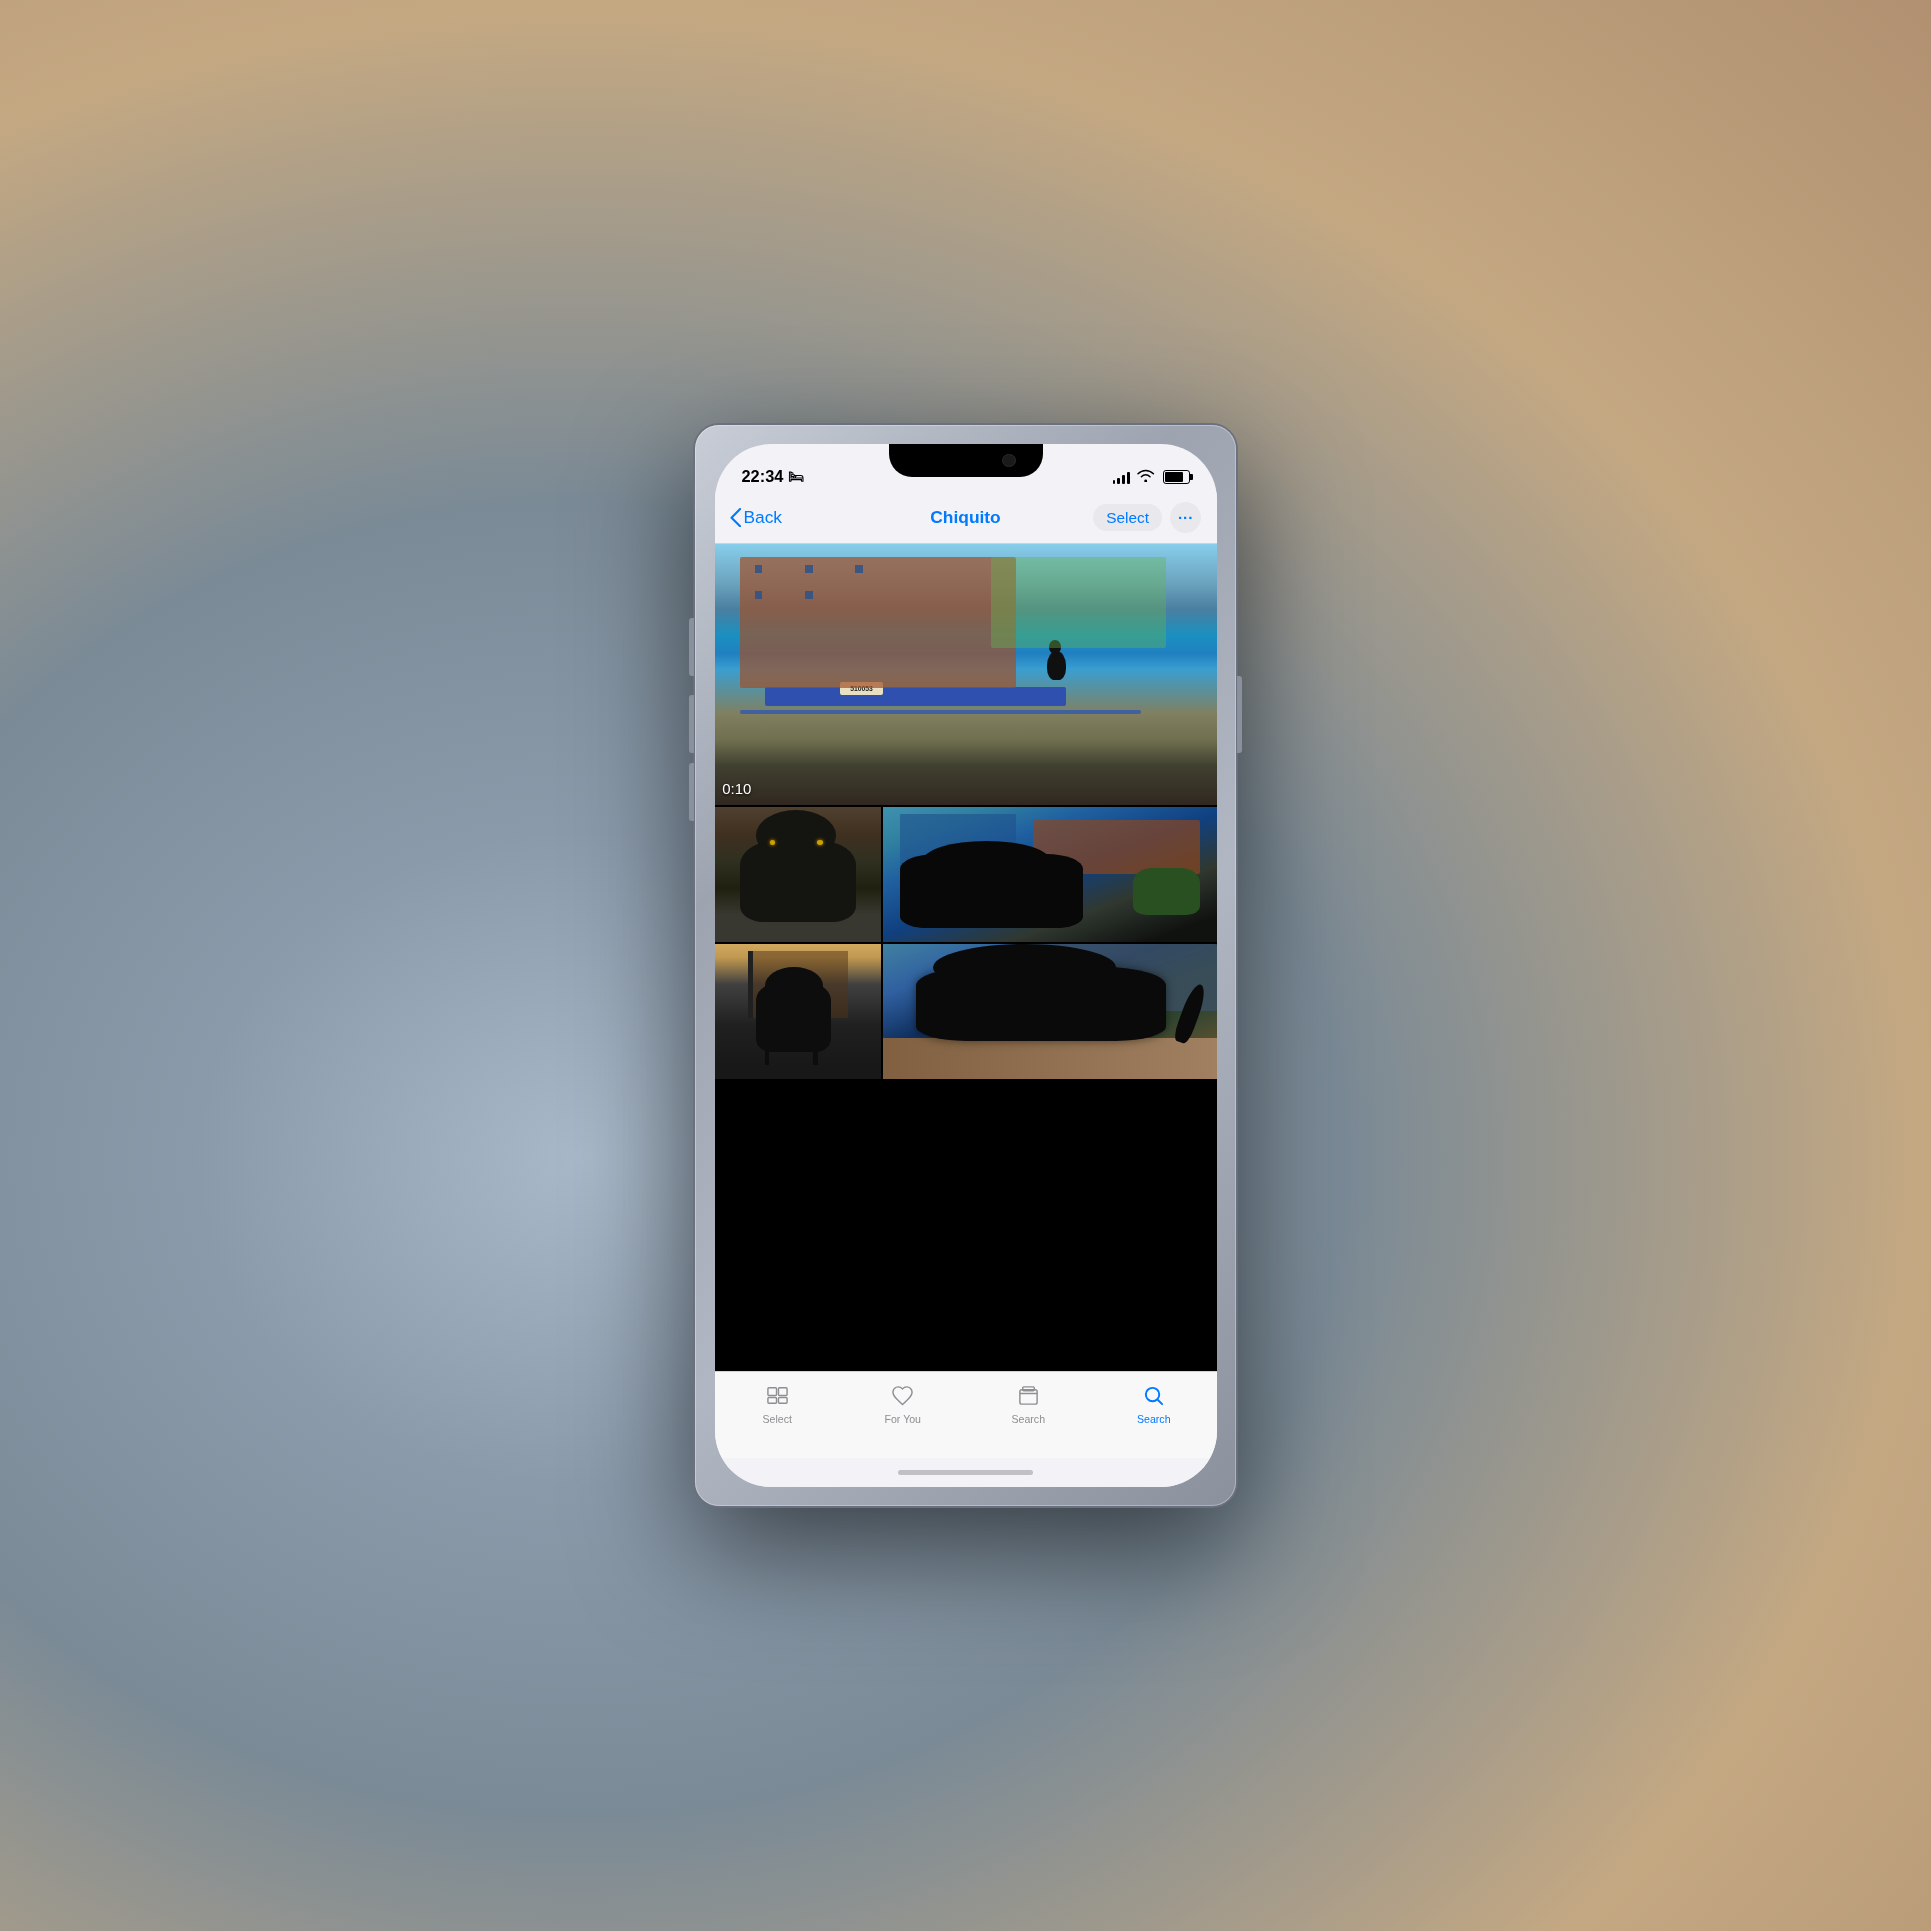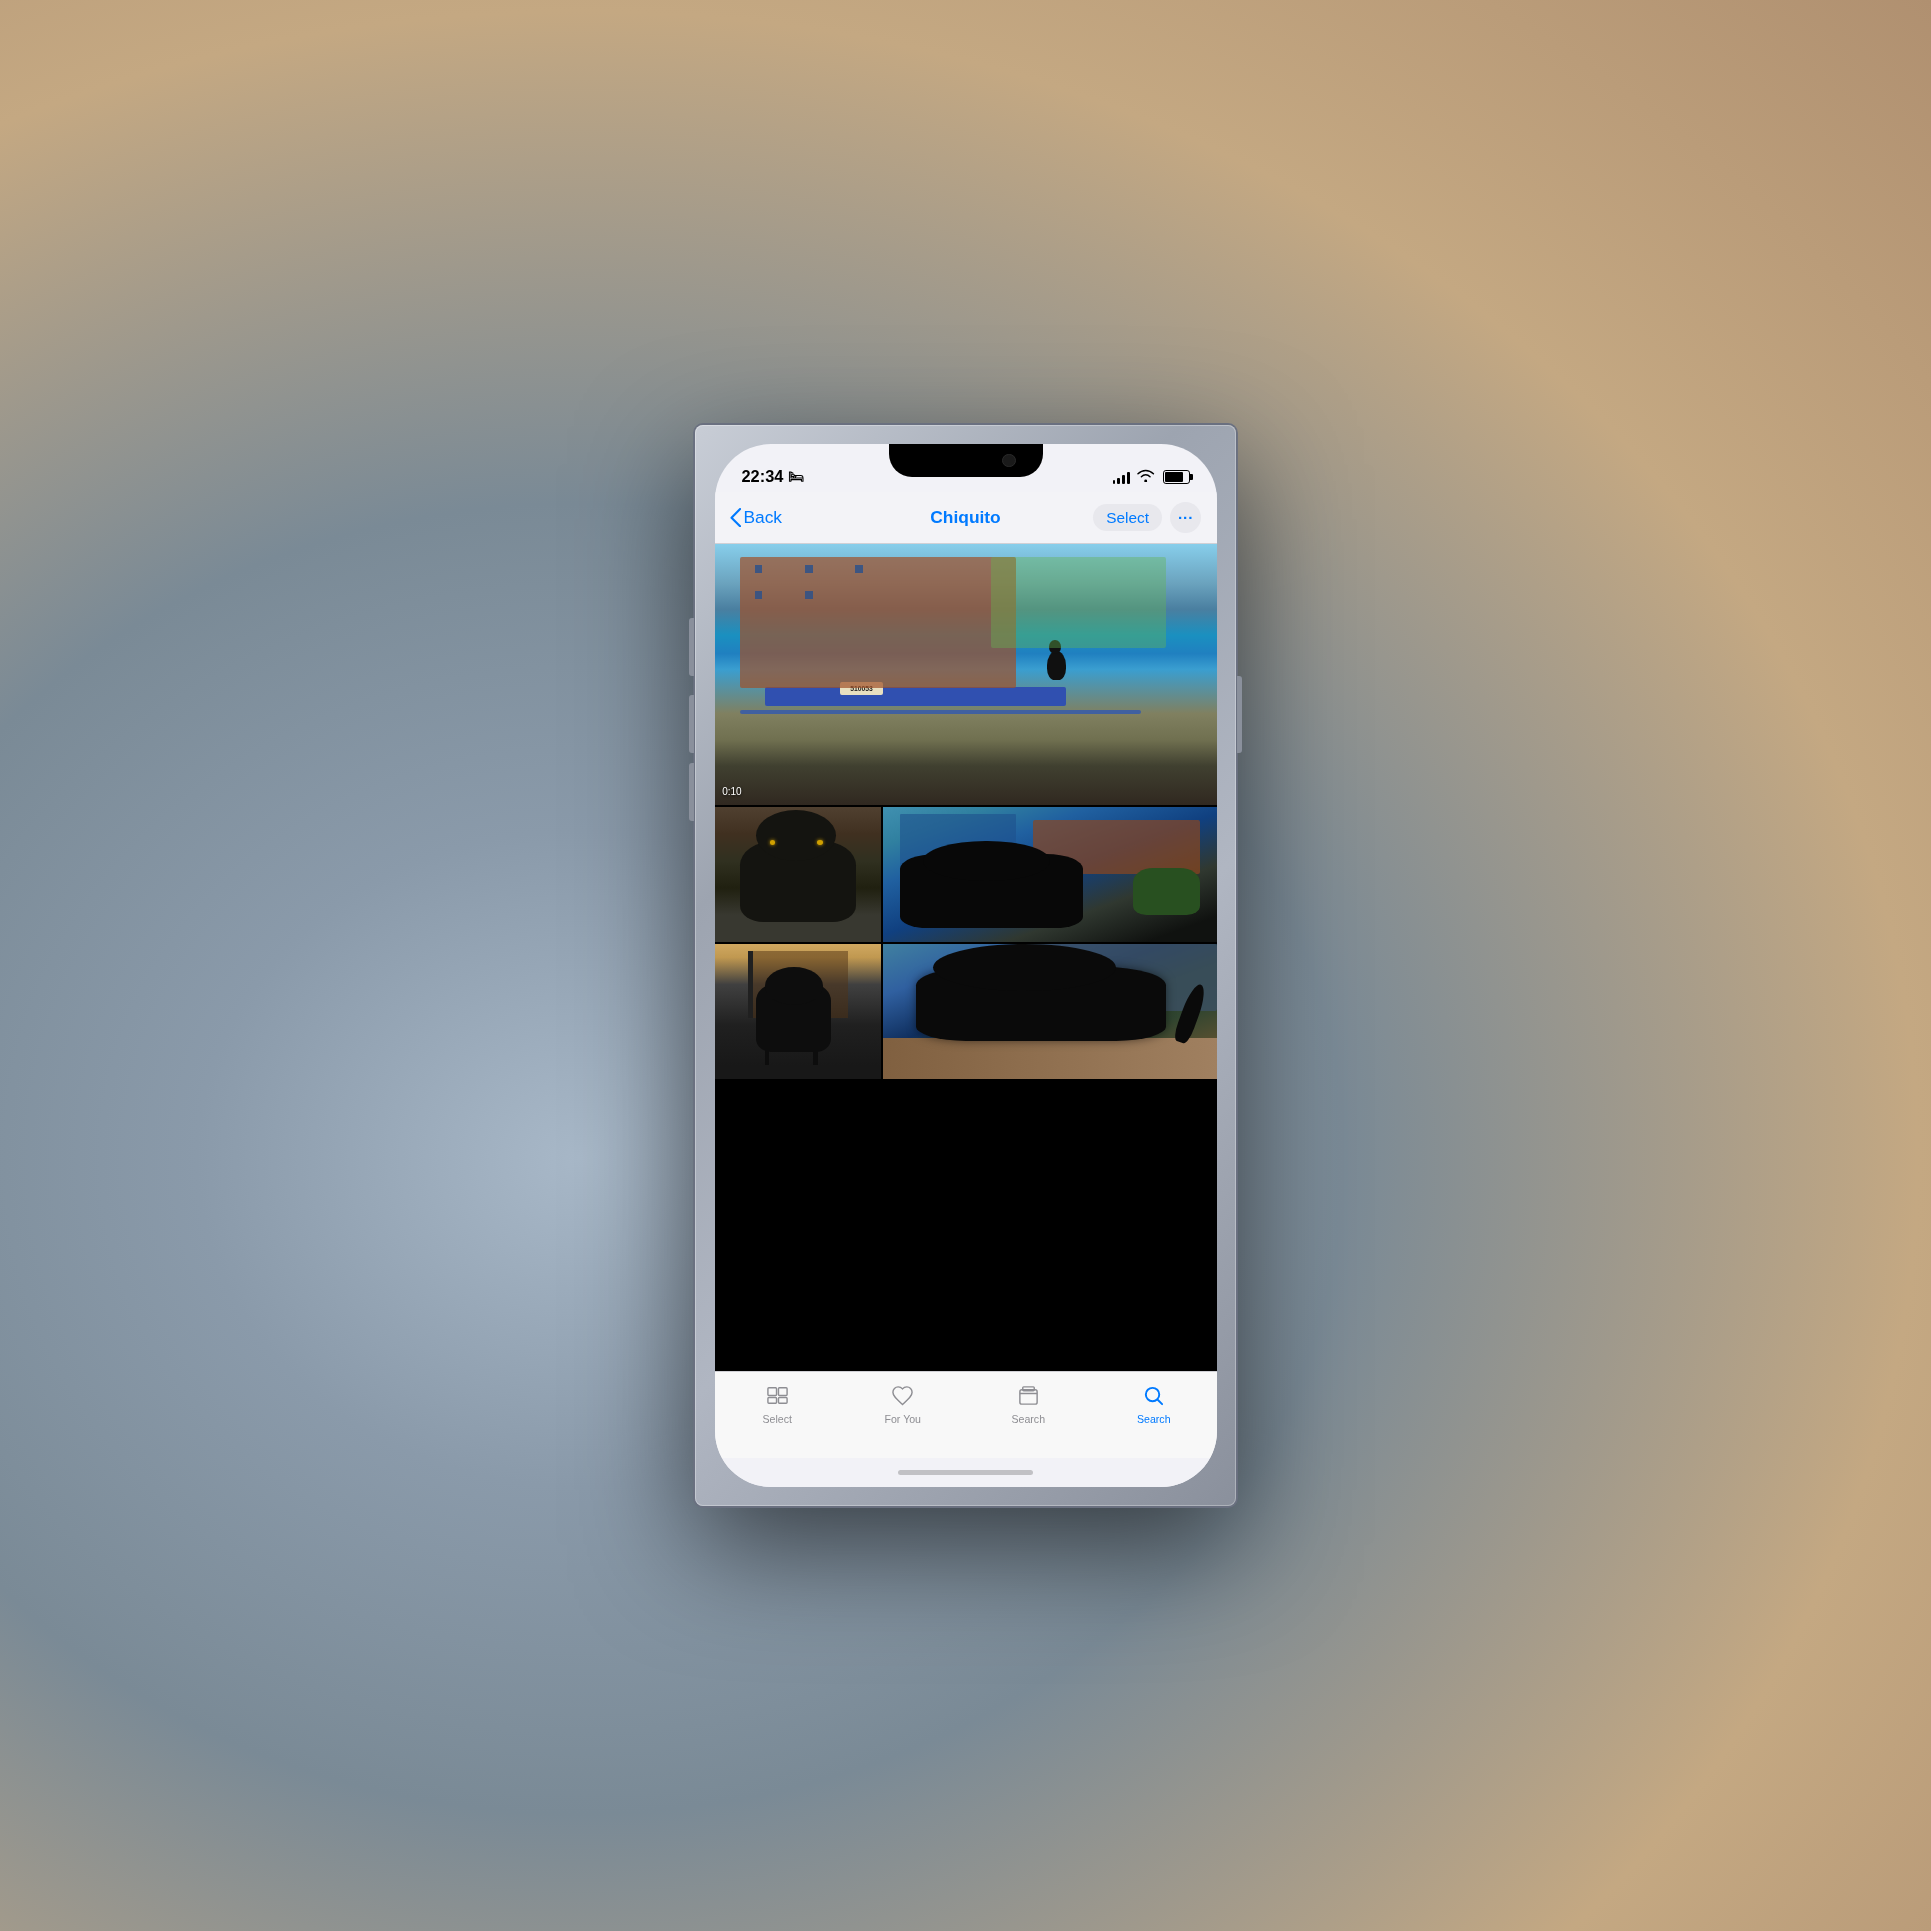--- a/index.html
+++ b/index.html
@@ -11,21 +11,21 @@
       display: flex;
       align-items: center;
       justify-content: center;
       font-family: -apple-system, 'SF Pro Display', 'Helvetica Neue', sans-serif;
     }
 
     .phone-outer {
       width: 541px;
       height: 1081px;
       background: linear-gradient(135deg, #c8cdd6 0%, #9da4b0 30%, #b0b6c2 60%, #8a909c 100%);
-      border-radius: 8px;
+      border-radius: 24px;
       position: relative;
       box-shadow:
         0 0 0 1.9px #6a7080,
         0 39px 116px rgba(0,0,0,0.6),
         inset 0 0 0 1px rgba(255,255,255,0.3);
       display: flex;
       align-items: center;
       justify-content: center;
     }
 
@@ -402,21 +402,21 @@
             <div style="position:absolute; bottom:58%; right:31%; width:11.6px; height:13.5px; background:#101010; border-radius:50%;"></div>
 
             <div style="position:absolute; top:5%; left:5%; width:55%; height:50%; background:rgba(160,80,40,0.7); border-radius:1.9px;"></div>
             <div style="position:absolute; top:8%; left:8%; width:7.7px; height:7.7px; background:rgba(40,80,140,0.8);"></div>
             <div style="position:absolute; top:8%; left:18%; width:7.7px; height:7.7px; background:rgba(40,80,140,0.8);"></div>
             <div style="position:absolute; top:8%; left:28%; width:7.7px; height:7.7px; background:rgba(40,80,140,0.8);"></div>
             <div style="position:absolute; top:18%; left:8%; width:7.7px; height:7.7px; background:rgba(40,80,140,0.8);"></div>
             <div style="position:absolute; top:18%; left:18%; width:7.7px; height:7.7px; background:rgba(40,80,140,0.8);"></div>
             <div style="position:absolute; top:5%; right:10%; width:35%; height:35%; background:rgba(100,180,80,0.4); border-radius:1.9px;"></div>
           </div>
-          <div class="video-badge" style="position:absolute; bottom:7.7px; left:7.7px; color:white; font-size:10px; font-weight:500; text-shadow: 0 1px 2.9px rgba(0,0,0,0.9); margin-top: 20px;">0:10</div>
+          <div class="video-badge" style="position:absolute; bottom:7.7px; left:7.7px; color:white; font-size:15px; font-weight:500; text-shadow: 0 1px 2.9px rgba(0,0,0,0.9); margin-top: 20px;">0:10</div>
         </div>
 
       </div>
 
 
       <div class="grid-row" style="height: 135px;">
 
         <div class="photo-cell" style="flex:1;">
           <div style="width:100%;height:100%;position:relative; background:linear-gradient(to bottom, #504030 0%, #403020 20%, #303020 40%, #202010 60%, #383830 80%);">
 

